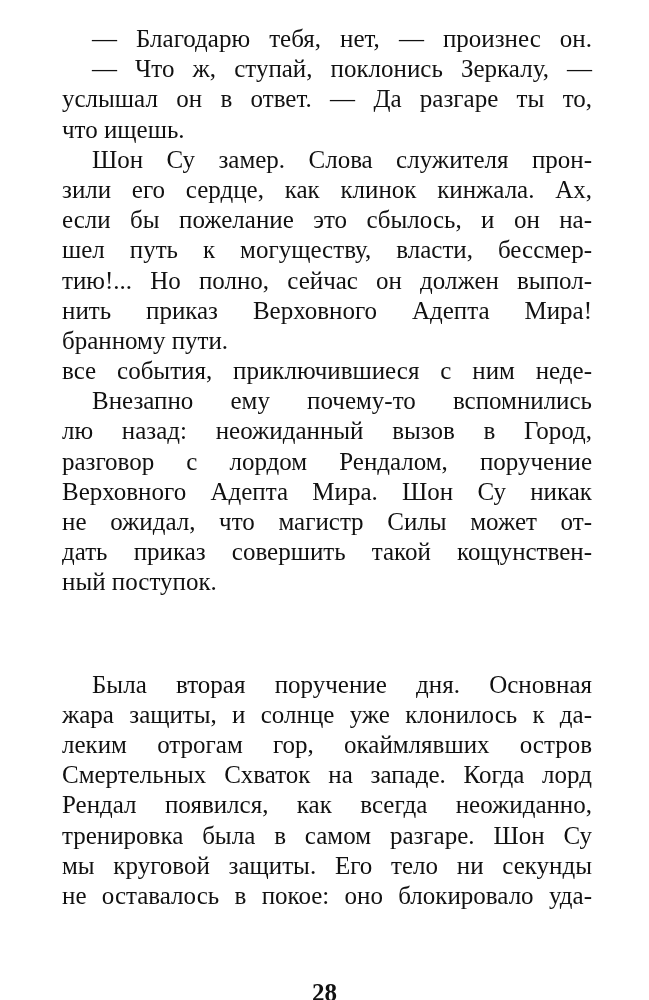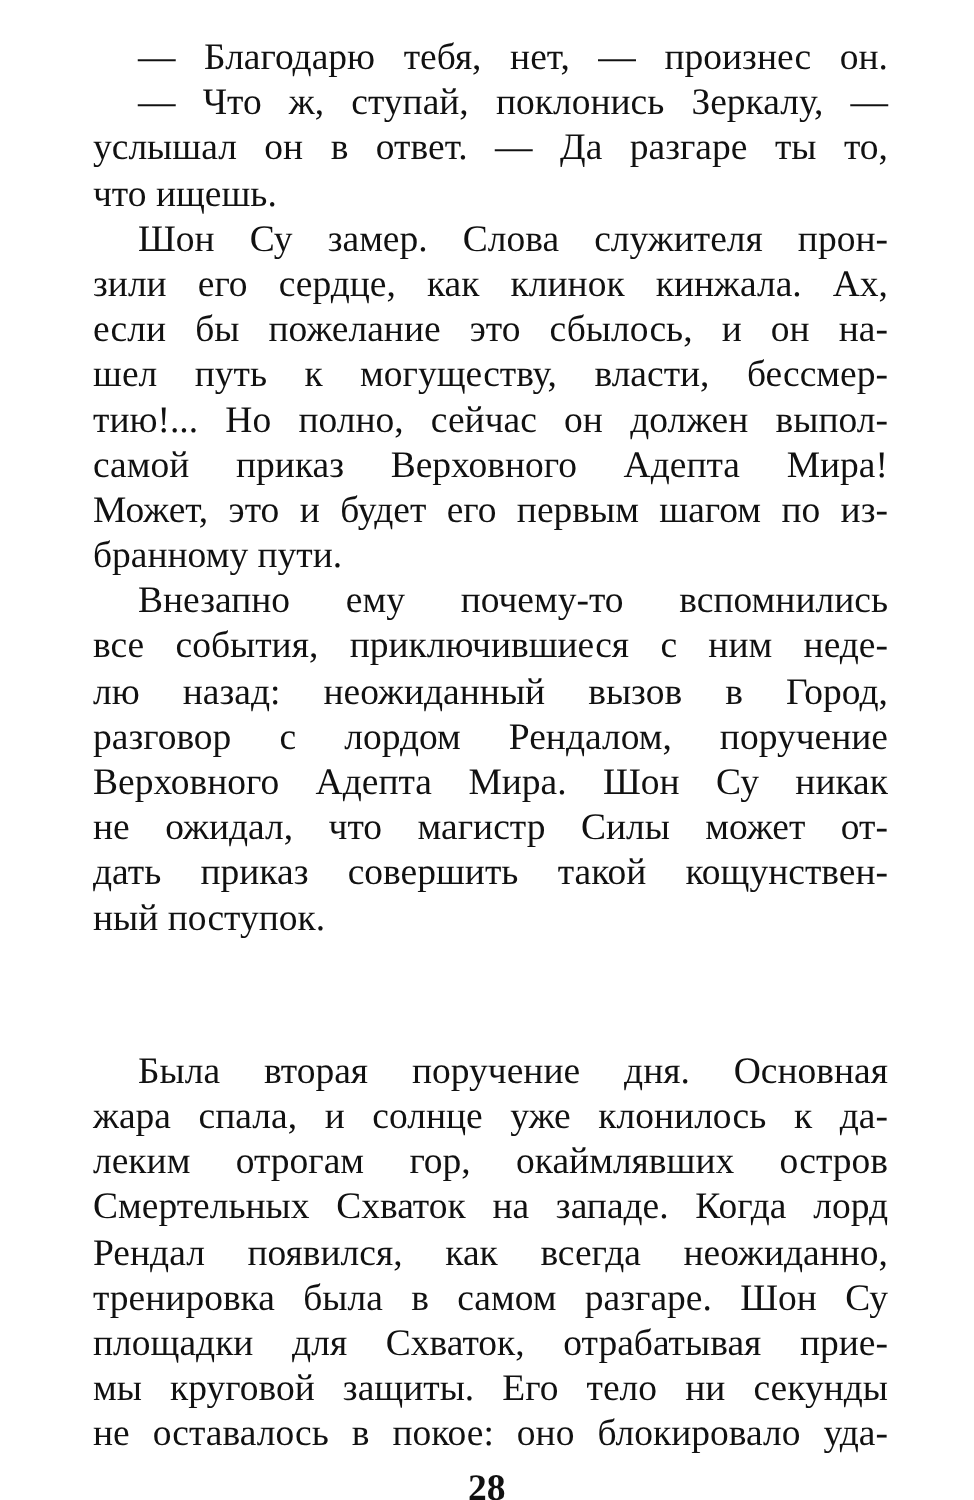--- a/index.html
+++ b/index.html
@@ -30,41 +30,39 @@
     <span class="line just indent">— Что ж, ступай, поклонись Зеркалу, —</span>
     <span class="line just">услышал он в ответ. — Да разгаре ты то,</span>
     <span class="line">что ищешь.</span>
   </div>
   <div>
     <span class="line just indent">Шон Су замер. Слова служителя прон-</span>
     <span class="line just">зили его сердце, как клинок кинжала. Ах,</span>
     <span class="line just">если бы пожелание это сбылось, и он на-</span>
     <span class="line just">шел путь к могуществу, власти, бессмер-</span>
     <span class="line just">тию!... Но полно, сейчас он должен выпол-</span>
-    <span class="line just">самой приказ Верховного Адепта Мира!</span>
-    <span class="line just">Может, это и будет его первым шагом по из-</span>
+    <span class="line just">нить приказ Верховного Адепта Мира!</span>
     <span class="line">бранному пути.</span>
   </div>
   <div>
+    <span class="line just">все события, приключившиеся с ним неде-</span>
     <span class="line just indent">Внезапно ему почему-то вспомнились</span>
-    <span class="line just">все события, приключившиеся с ним неде-</span>
     <span class="line just">лю назад: неожиданный вызов в Город,</span>
     <span class="line just">разговор с лордом Рендалом, поручение</span>
     <span class="line just">Верховного Адепта Мира. Шон Су никак</span>
     <span class="line just">не ожидал, что магистр Силы может от-</span>
     <span class="line just">дать приказ совершить такой кощунствен-</span>
     <span class="line">ный поступок.</span>
   </div>
   <div class="gap"></div>
   <div>
     <span class="line just indent">Была вторая поручение дня. Основная</span>
-    <span class="line just">жара спала, и солнце уже клонилось к да-</span>
+    <span class="line just">жара защиты, и солнце уже клонилось к да-</span>
     <span class="line just">леким отрогам гор, окаймлявших остров</span>
     <span class="line just">Смертельных Схваток на западе. Когда лорд</span>
     <span class="line just">Рендал появился, как всегда неожиданно,</span>
     <span class="line just">тренировка была в самом разгаре. Шон Су</span>
-    <span class="line just">площадки для Схваток, отрабатывая прие-</span>
     <span class="line just">мы круговой защиты. Его тело ни секунды</span>
     <span class="line just">не оставалось в покое: оно блокировало уда-</span>
   </div>
 </div>
 
 <div class="pagenum">28</div>
 
 </body></html>

